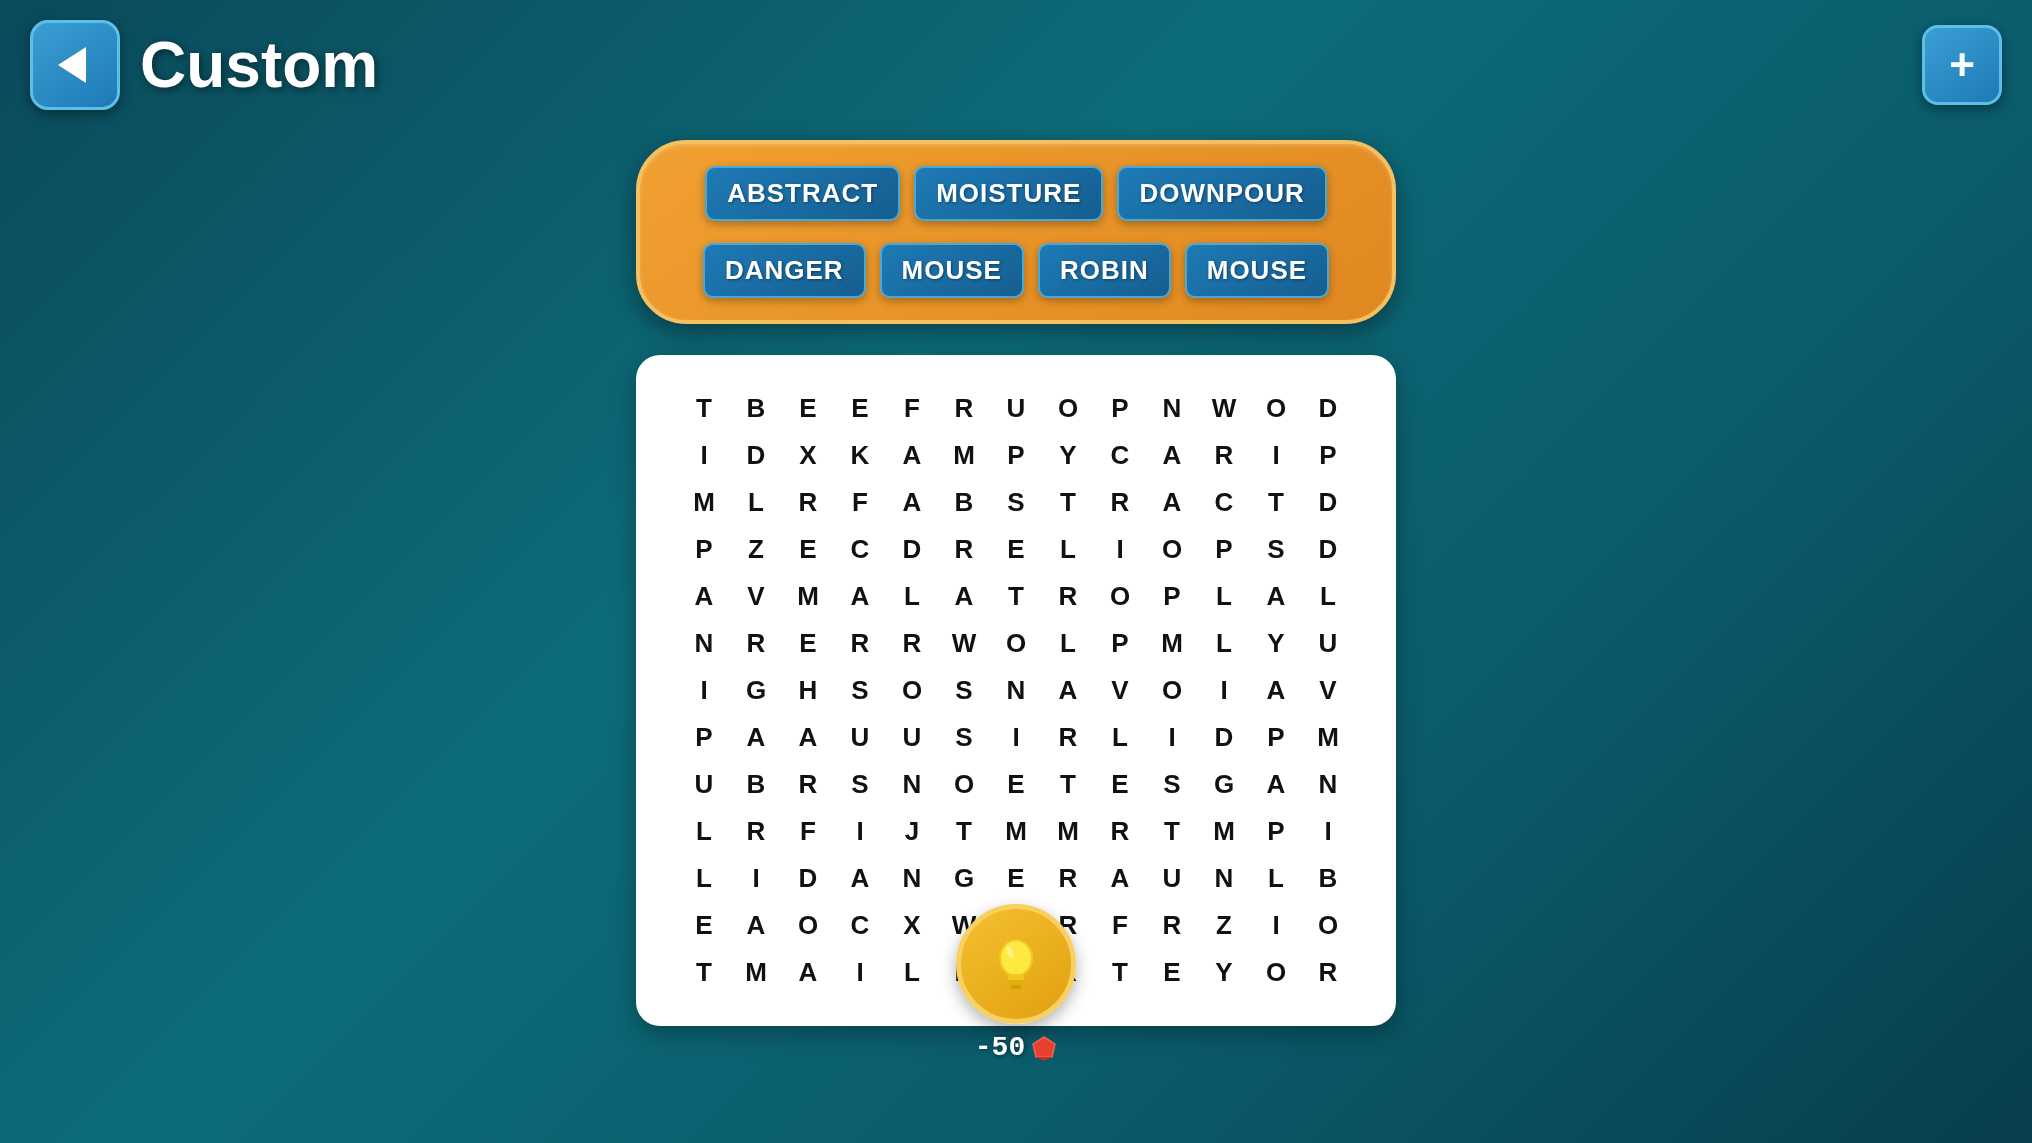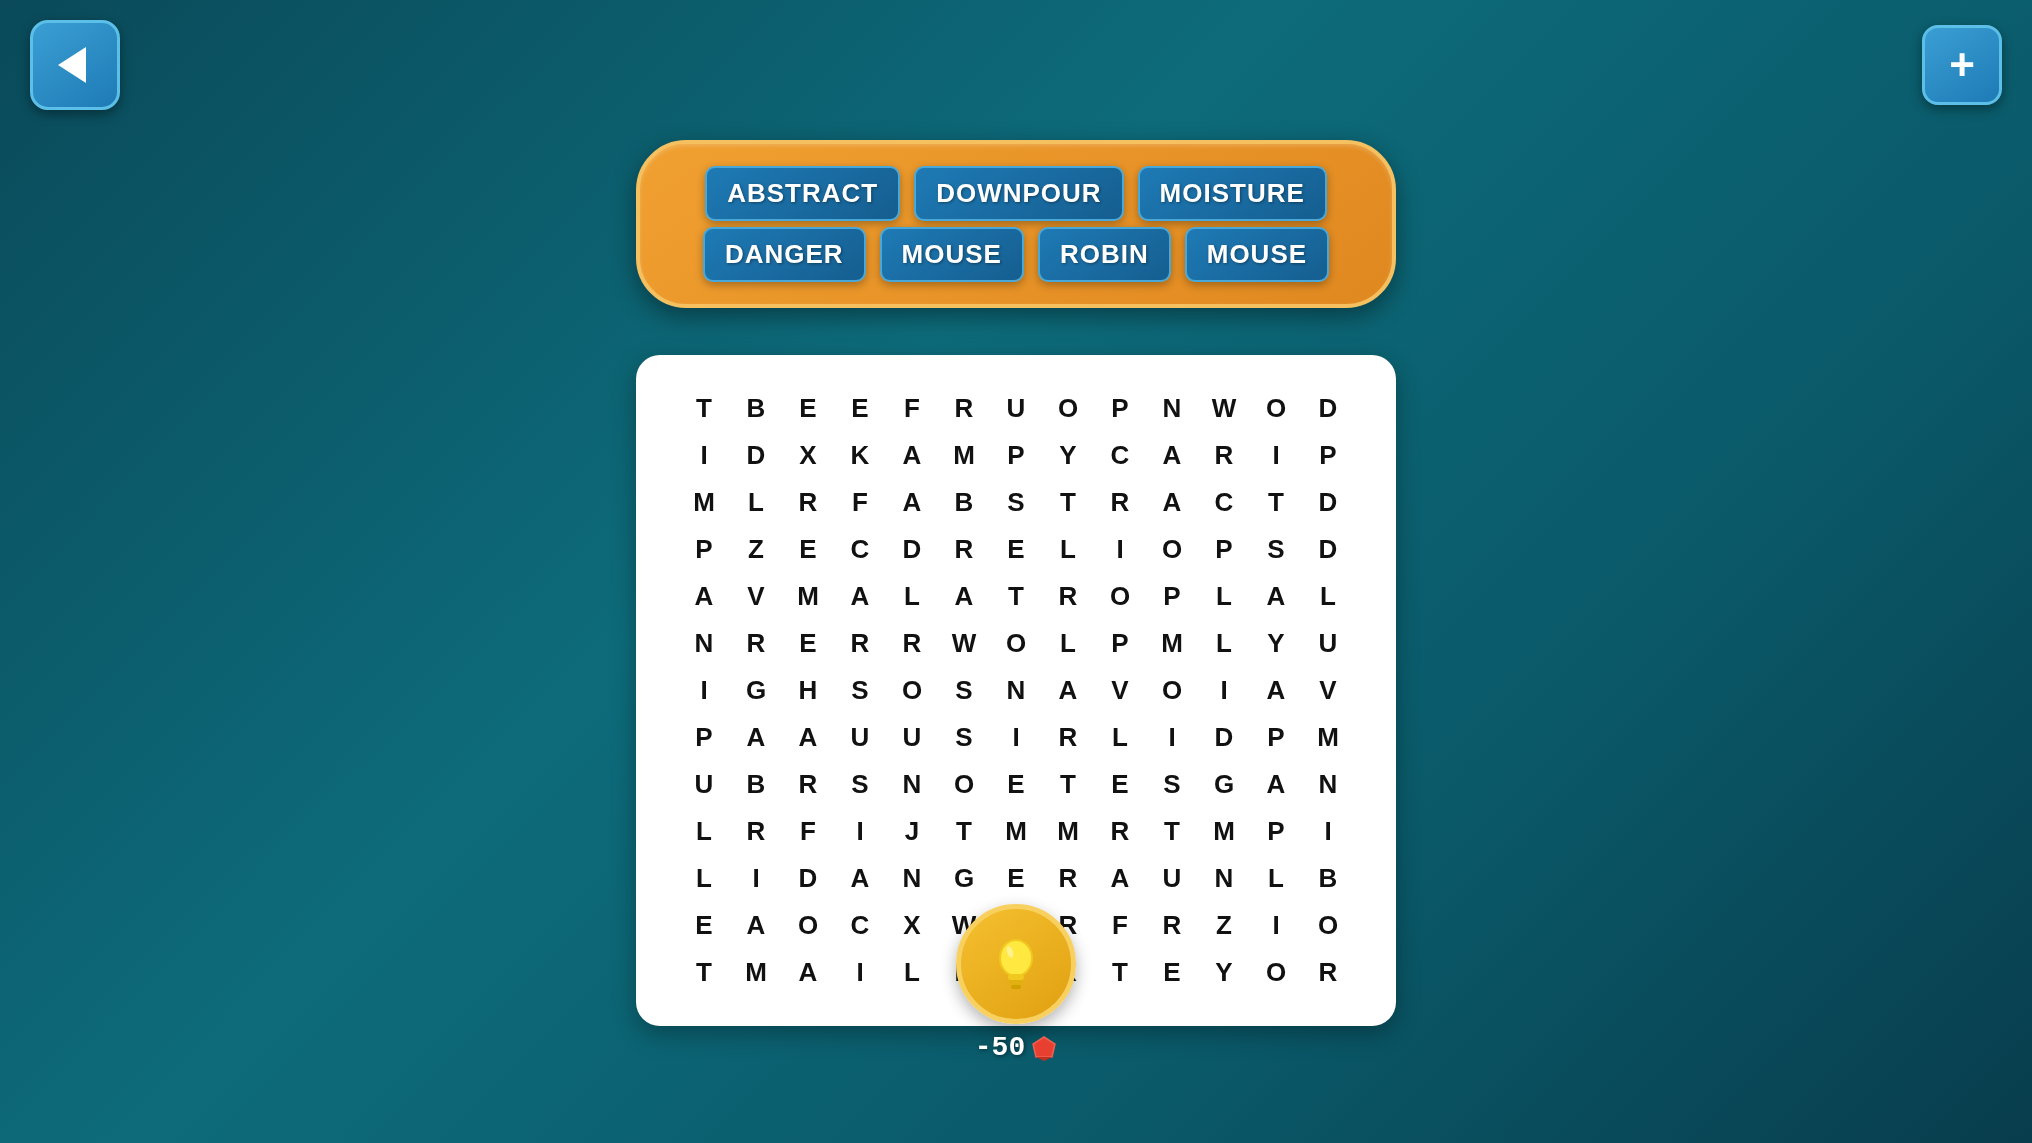--- a/index.html
+++ b/index.html
@@ -110,21 +110,21 @@
       border-radius: 50px;
       padding: 22px 30px;
       box-shadow: 0 8px 24px rgba(0,0,0,0.4), inset 0 2px 4px rgba(255,255,255,0.2);
       border: 4px solid #f5c060;
     }
 
     .words-row {
       display: flex;
       gap: 14px;
       justify-content: center;
-      margin-bottom: 6px;
+      margin-bottom: 22px;
     }
 
     .words-row:last-child {
       margin-bottom: 0;
     }
 
     .word-chip {
       background: linear-gradient(145deg, #1e7ab5, #155e90);
       color: white;
       font-size: 26px;
@@ -219,34 +219,35 @@
     }
   </style>
 </head>
 <body>
 
 <div class="header">
   <div class="header-left">
     <div class="back-button">
       <div class="back-arrow"></div>
     </div>
+    <span class="page-title">Custom</span>
   </div>
   <div class="header-right">
     <div class="add-button">
       <span class="plus-sign">+</span>
     </div>
   </div>
 </div>
 
 <div class="words-panel">
   <div id="words-rows-container">
       <div class="words-row">
         <div class="word-chip">ABSTRACT</div>
+        <div class="word-chip">MOISTURE</div>
         <div class="word-chip">DOWNPOUR</div>
-        <div class="word-chip">MOISTURE</div>
       </div>
       <div class="words-row">
         <div class="word-chip">DANGER</div>
         <div class="word-chip">MOUSE</div>
         <div class="word-chip">ROBIN</div>
         <div class="word-chip">MOUSE</div>
       </div>
     </div>
 </div>
 

